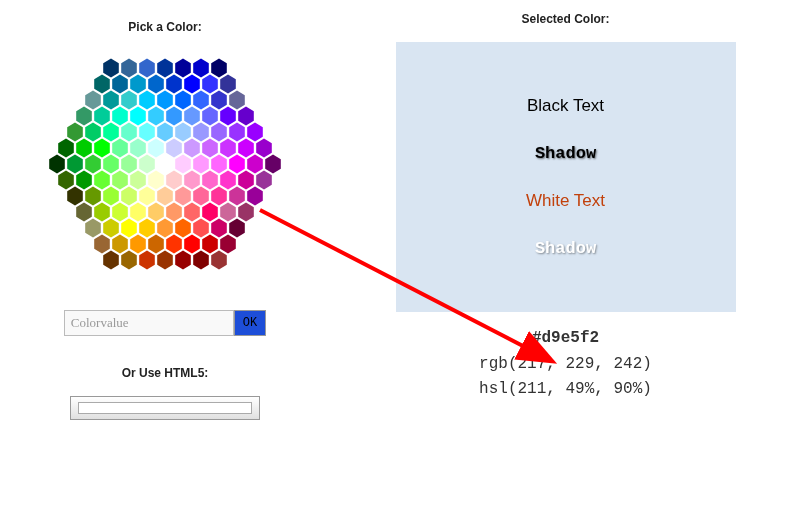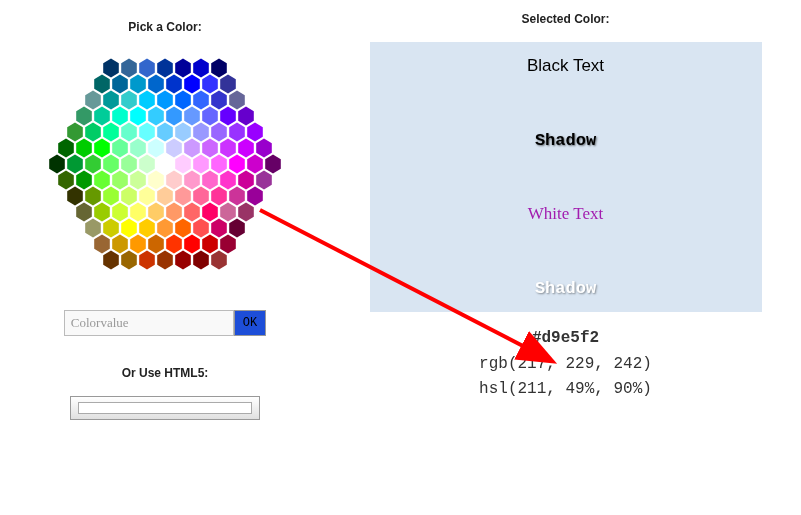--- a/index.html
+++ b/index.html
@@ -11,29 +11,29 @@
       height: 515px;
       position: relative;
       background: #fff;
     }
     .container { display: flex; width: 100%; height: 100%; }
     .left { width: 330px; padding-top: 20px; text-align: center; }
     .right { flex: 1; padding-top: 12px; text-align: center; position: relative; }
     h2 { font-weight: 700; font-size: 12px; margin-bottom: 16px; color: #222; }
     .hexagon { width: 240px; height: 230px; margin: 0 auto 30px; position: relative; }
     .preview-box {
-      width: 392px; height: 270px; margin: 0 auto 14px;
+      width: 340px; height: 270px; margin: 0 auto 14px;
       background: #d9e5f2;
       display: flex; flex-direction: column;
-      align-items: center; justify-content: space-between;
+      align-items: center; justify-content: center;
     }
     .sample { font-size: 17px; margin: 14px 0; font-family: Verdana, sans-serif; }
     .sample.black { color: #000; }
     .sample.shadow-dark { color: #000; font-weight: 700; text-shadow: 1px 1px 2px rgba(0,0,0,0.5); font-family: "Courier New", monospace; }
-    .sample.white { color: #a21caf; font-family: Liberation Serif, serif; }
+    .sample.white { color: #c2410c; }
     .sample.shadow-light { color: #fff; font-weight: 700; text-shadow: 1px 1px 2px rgba(0,0,0,0.4); font-family: "Courier New", monospace; }
     .color-codes { font-family: "Courier New", monospace; font-size: 16px; line-height: 1.6; }
     .color-codes .hex { font-weight: 700; }
     .input-row { display: flex; justify-content: center; align-items: center; gap: 0; margin-bottom: 30px; margin-top: 8px;}
     .color-input {
       width: 170px; height: 26px; padding: 3px 6px;
       border: 1px solid #bbb; font-size: 13px;
       font-family: Liberation Serif, serif;
       background: #f9f9f9;
     }

